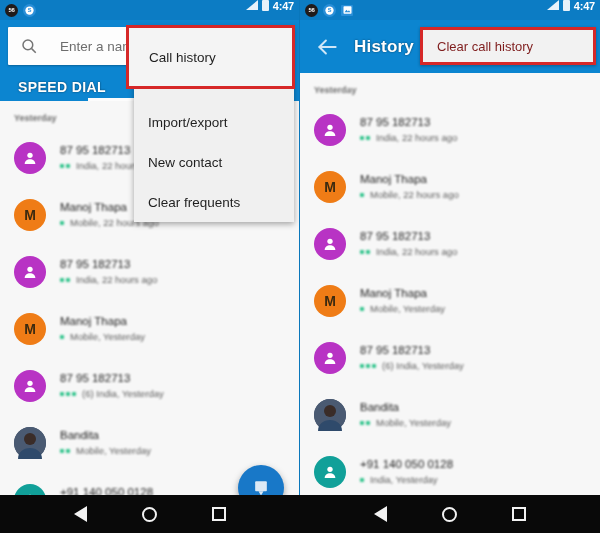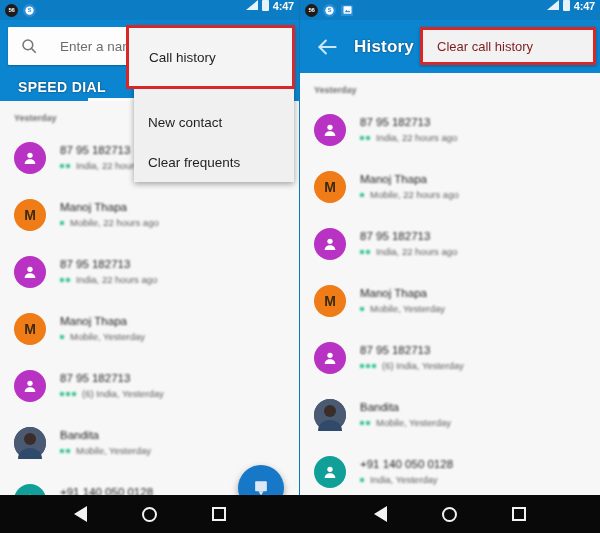--- a/index.html
+++ b/index.html
@@ -290,20 +290,23 @@
         <path d="M9 16 L12 21 L15 16 Z"></path>
       </svg>
     </div>
 
     <div class="menu">
       <div id="menu-items">
           <div class="menu-item highlight">
             <span>Call history</span>
           </div>
           <div class="menu-item">
+            <span>Import/export</span>
+          </div>
+          <div class="menu-item">
             <span>New contact</span>
           </div>
           <div class="menu-item">
             <span>Clear frequents</span>
           </div>
         </div>
     </div>
   </div>
 
   <div class="panel right">

